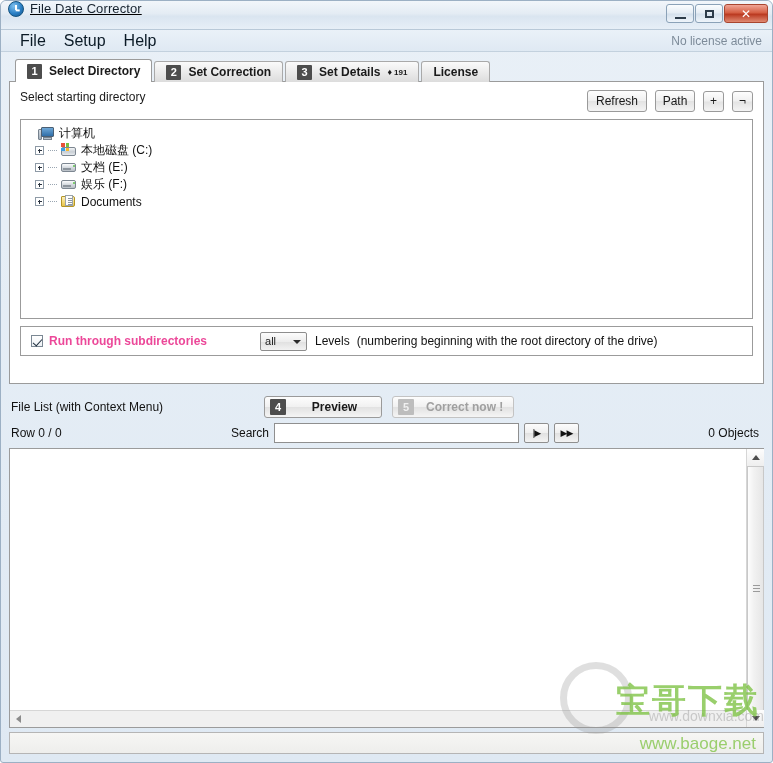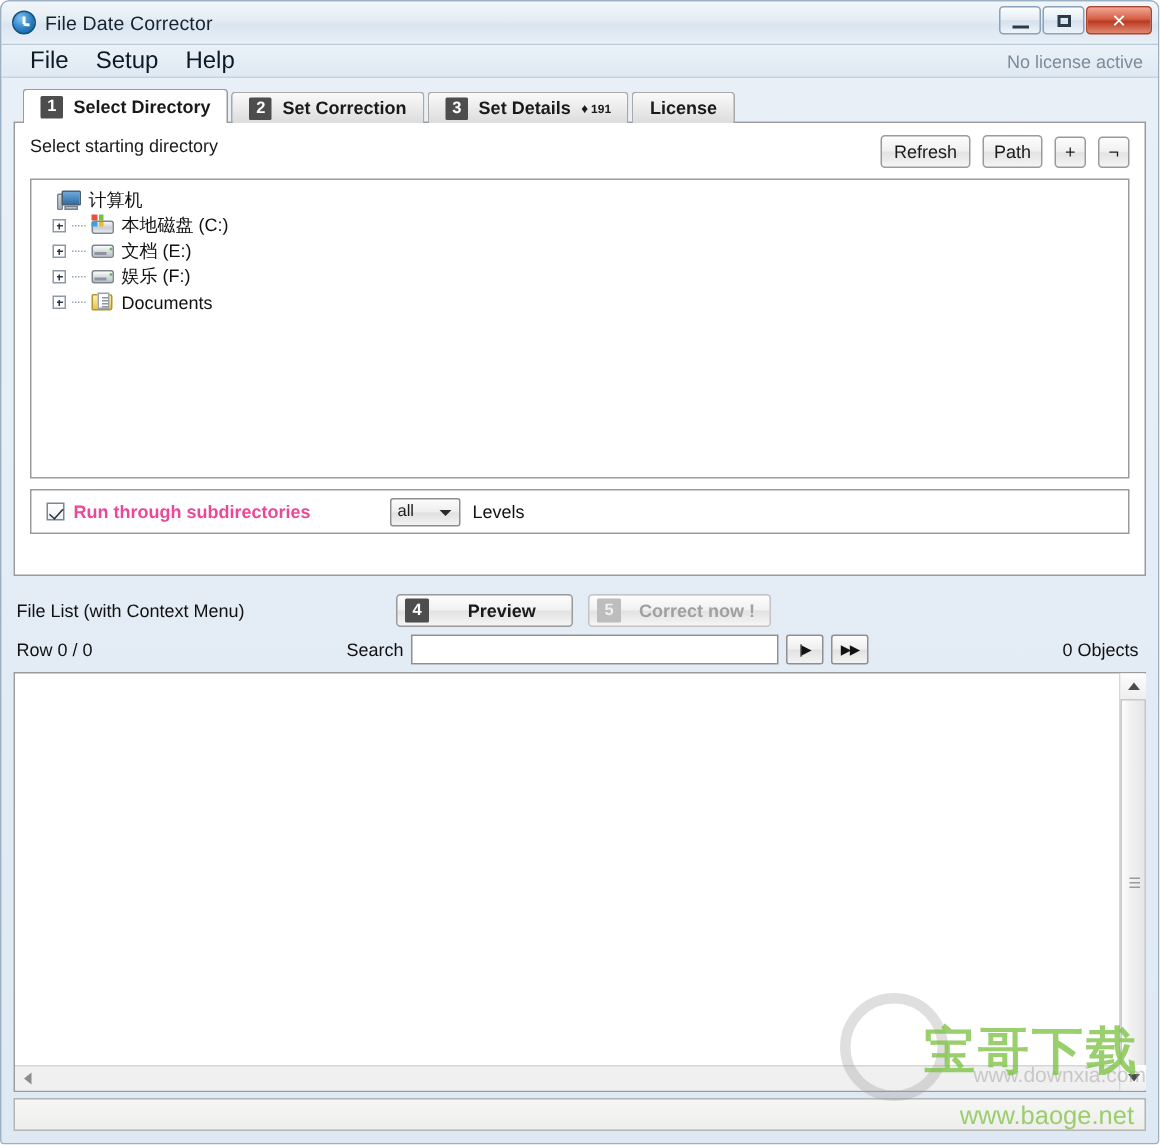--- a/index.html
+++ b/index.html
@@ -28,21 +28,21 @@
   }
 
   
   #titlebar {
     position: relative;
     height: 28px;
     background: linear-gradient(to bottom, #f2f6fa 0%, #e4ecf4 45%, #dae5f0 55%, #e7eff7 100%);
     border-bottom: 1px solid #b9c9d8;
     border-radius: 5px 5px 0 0;
     display: flex;
-    align-items: center;
+    text-decoration: underline;
   }
   #app-icon {
     width: 16px; height: 16px;
     margin-left: 7px; margin-right: 6px;
     border-radius: 50%;
     background: radial-gradient(circle at 35% 30%, #7fc0ef 0%, #2a7fc4 55%, #14548e 100%);
     border: 1px solid #13527f;
     box-sizing: border-box;
     position: relative;
     flex: 0 0 auto;
@@ -732,20 +732,21 @@
       </div>
 
       <div id="subdir-box">
         <span class="checkbox checked"></span>
         <span id="subdir-label">Run through subdirectories</span>
         <span id="levels-select">
           <span>all</span>
           <span class="arrow"></span>
         </span>
         <span id="levels-text">Levels</span>
+        <span id="levels-note">(numbering beginning with the root directory of the drive)</span>
       </div>
 
     </div>
 
     <div id="filelist-bar">
       <div id="filelist-label">File List (with Context Menu)</div>
       <div id="action-buttons">
         <div class="action-btn">
           <span class="num">4</span>
           <span class="alabel">Preview</span>

